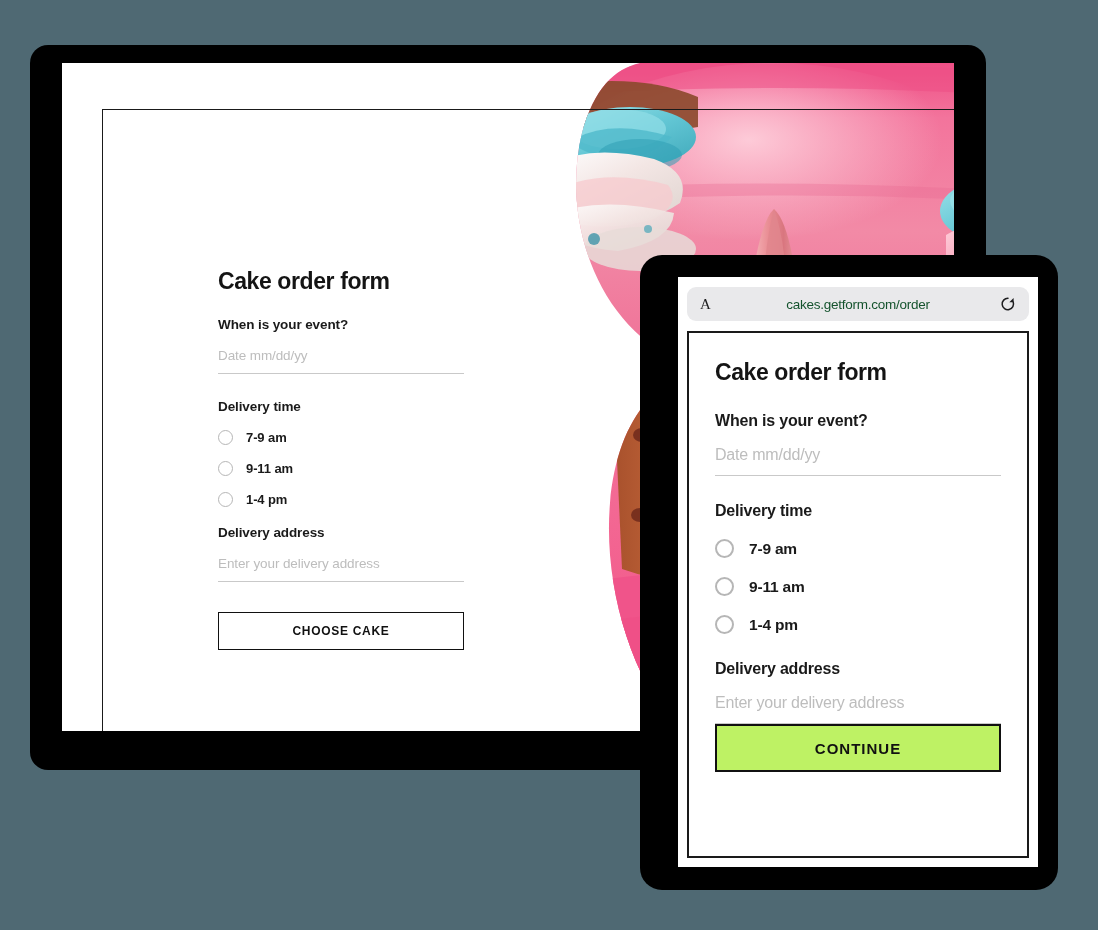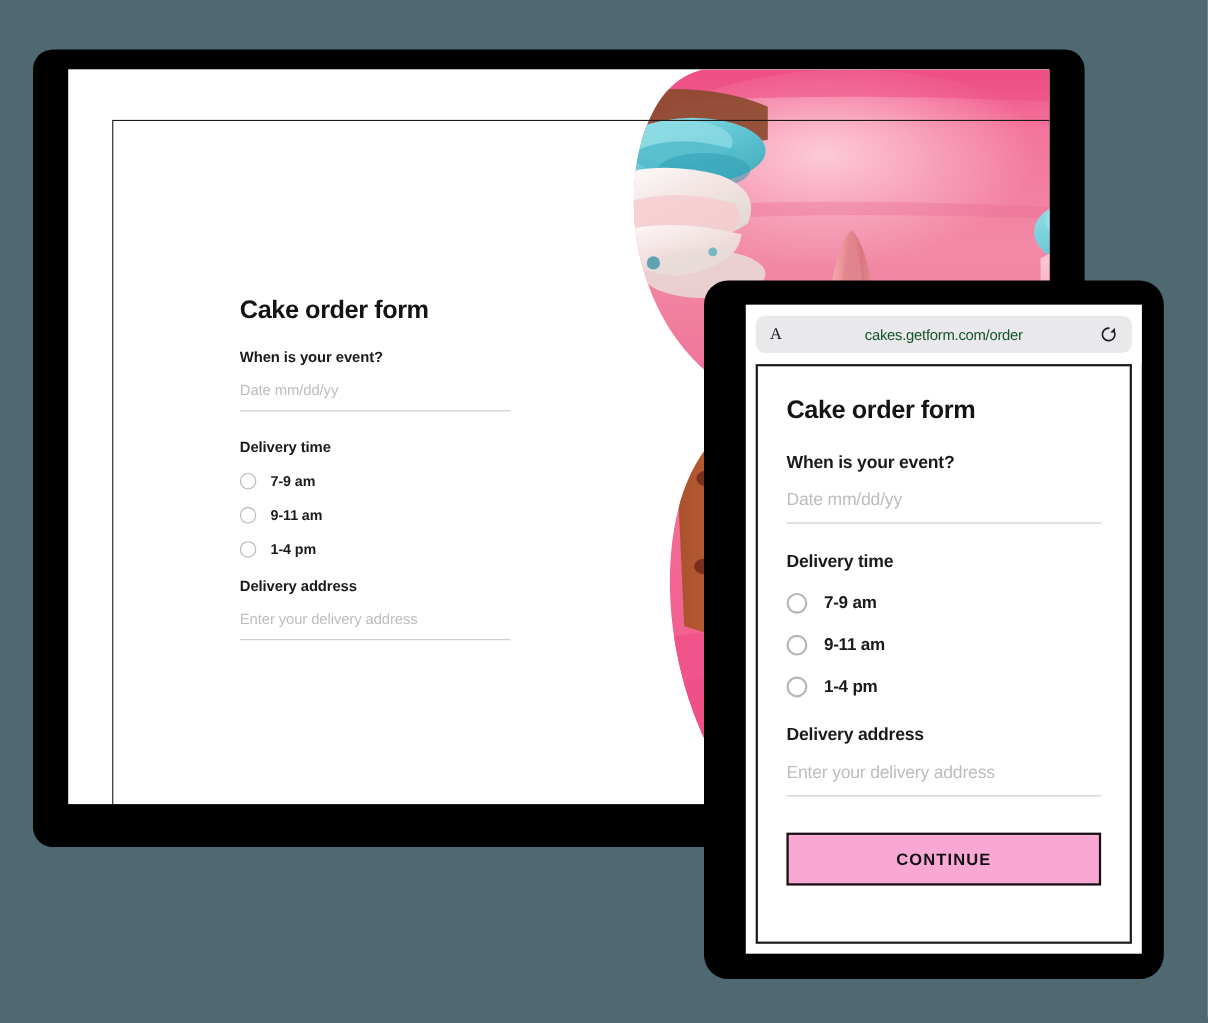--- a/index.html
+++ b/index.html
@@ -278,25 +278,24 @@
   }
 
   .m-radio-label {
     font-size: 15.5px;
     font-weight: bold;
     color: #1a1a1a;
     letter-spacing: -0.2px;
   }
 
   .m-button {
-    margin-top: 33px;
     width: 100%;
     height: 48px;
     border: 2px solid #111111;
-    background: #f9a8d4;
+    background: #bef264;
     display: flex;
     align-items: center;
     justify-content: center;
     font-size: 15px;
     font-weight: bold;
     letter-spacing: 1px;
     color: #111111;
     cursor: pointer;
   }
 </style>
@@ -340,20 +339,21 @@
         </div>
 
         <div class="d-gap-md"></div>
 
         <div class="d-label">Delivery address</div>
 
         <div class="d-field">
           <span class="d-field-placeholder">Enter your delivery address</span>
         </div>
 
+        <div class="d-button">CHOOSE CAKE</div>
       </div>
 
       <div class="photo-wrap">
         <svg class="photo-svg" viewBox="0 0 510 740" preserveAspectRatio="none">
           <defs>
             <clipPath id="leafMask">
 
               <path d="M118,0 L510,0 L510,300 L160,300
                        C 70,260 40,150 60,70
                        C 72,26 92,6 118,0 Z"></path>

